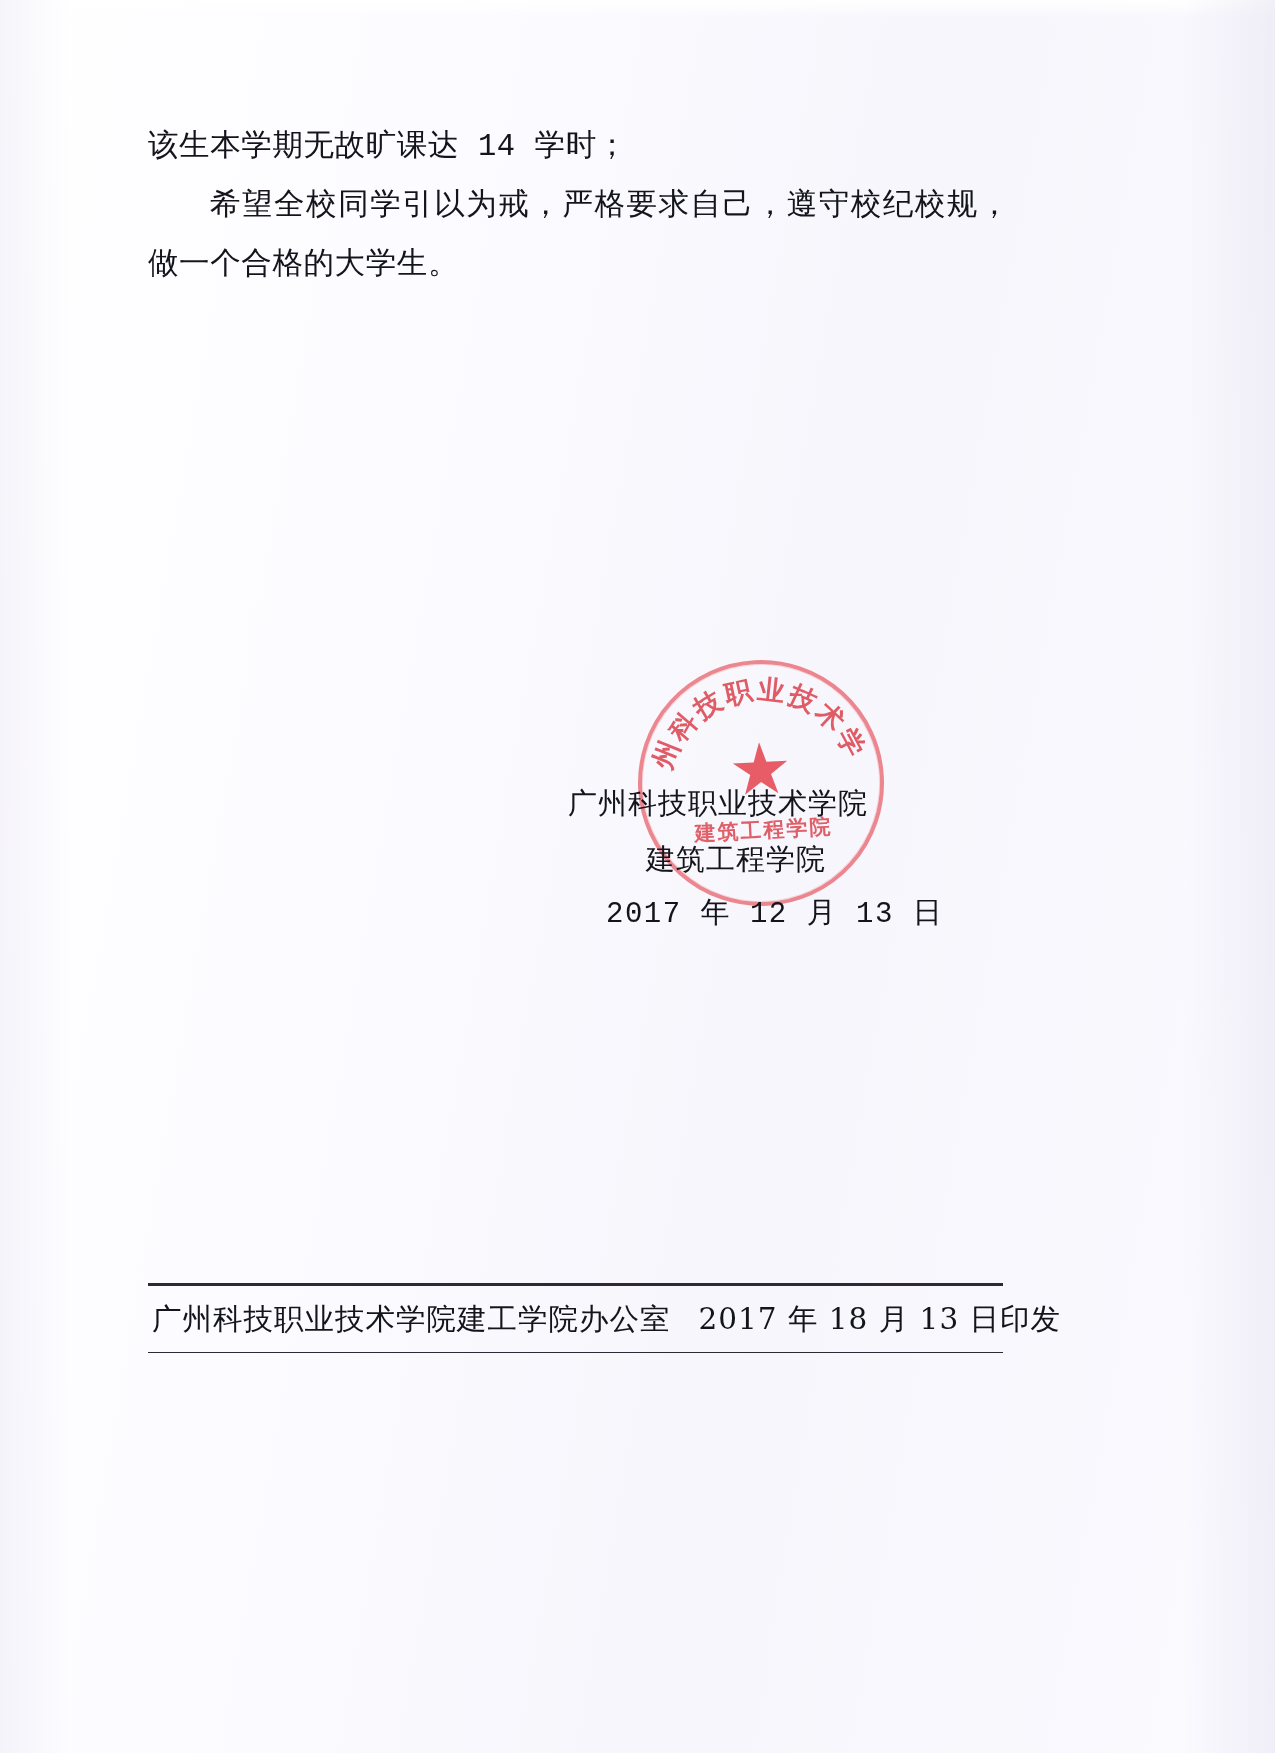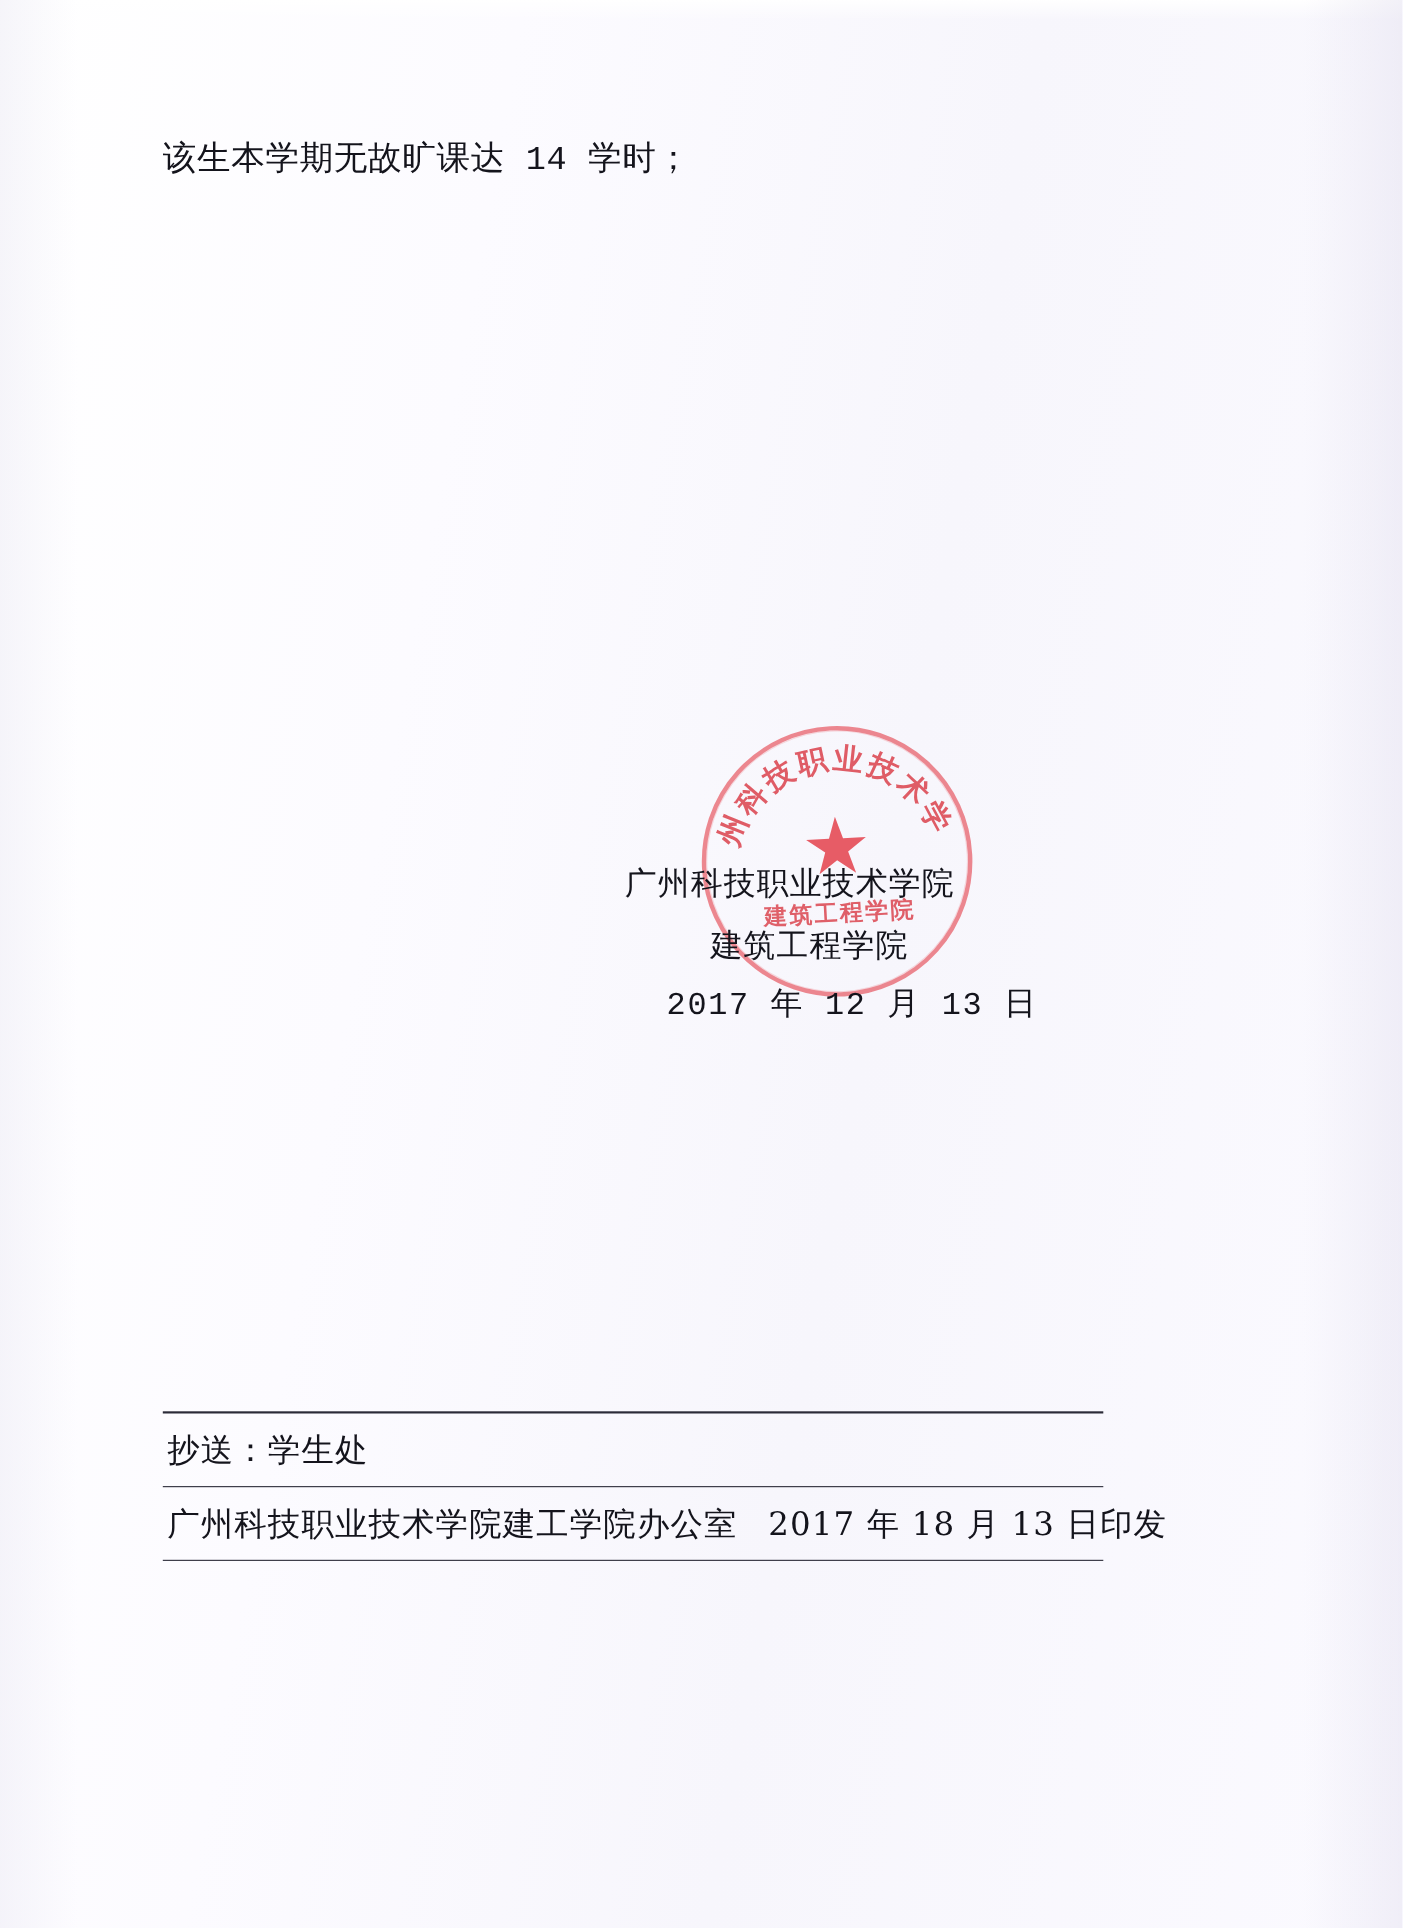--- a/index.html
+++ b/index.html
@@ -156,20 +156,21 @@
 </style>
 </head>
 <body>
 
 <div class="page">
   <div class="edge-shade-left"></div>
   <div class="edge-shade"></div>
 
   <div class="content">
     <p class="para">该生本学期无故旷课达 14 学时；</p>
+    <p class="para indent gap-small">希望全校同学引以为戒，严格要求自己，遵守校纪校规，做一个合格的大学生。</p>
   </div>
 
   <div class="seal">
     <div class="seal-inner">
       <svg class="seal-arc" viewBox="0 0 238 238">
         <defs>
           <path id="arcpath" d="M 26,128 A 93,93 0 0 1 212,128" fill="none"></path>
         </defs>
         <text>
           <textPath href="#arcpath" startOffset="50%" text-anchor="middle">州科技职业技术学</textPath>
@@ -181,22 +182,19 @@
   </div>
 
   <div class="signature">
     <div class="sig-line-1">广州科技职业技术学院</div>
     <div class="sig-line-2">建筑工程学院</div>
     <div class="sig-line-3">2017 年 12 月 13 日</div>
   </div>
 
   <div class="footer">
     <div class="rule"></div>
-    <div class="footer-row">
-      <span>抄送：</span><span>学生处</span>
-    </div>
     <div class="rule thin"></div>
     <div class="footer-row">
       <span>广州科技职业技术学院建工学院办公室</span><span class="spacer"></span><span>2017 年 18 月 13 日印发</span>
     </div>
     <div class="rule thin"></div>
   </div>
 </div>
 
 </body></html>

